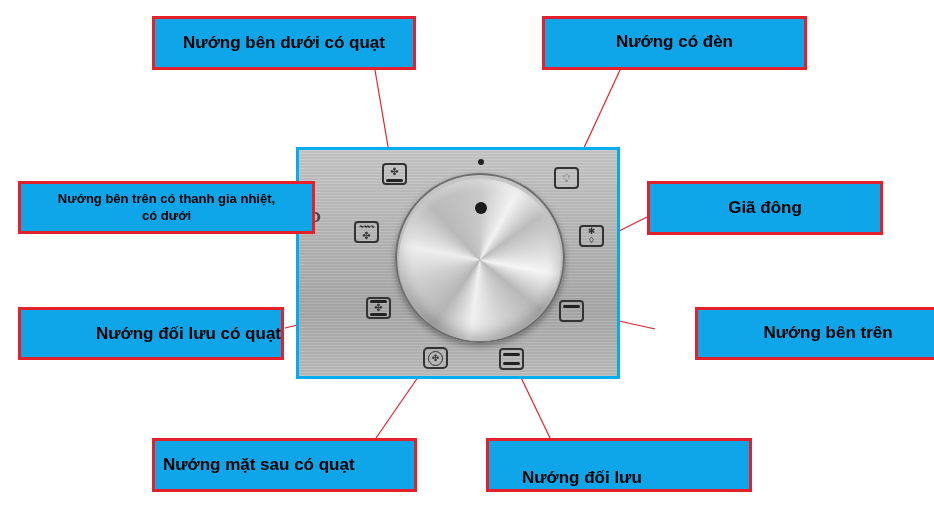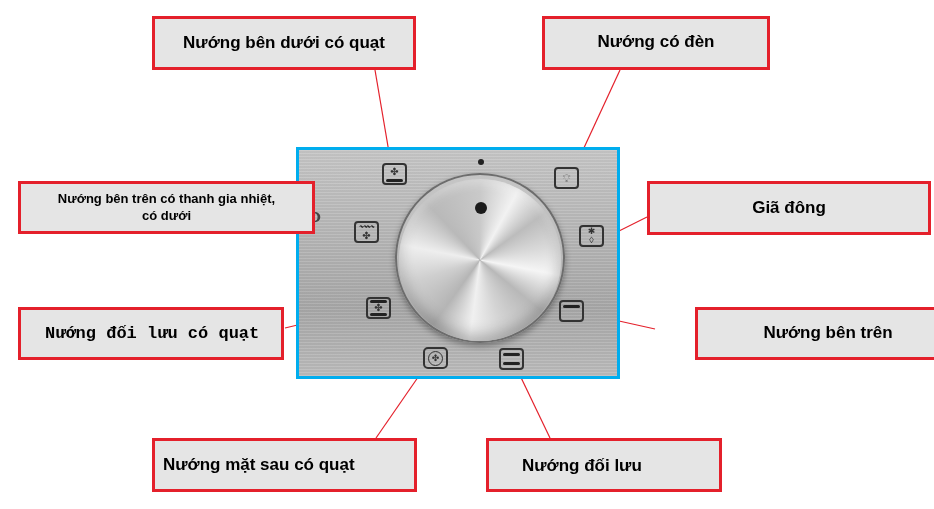--- a/index.html
+++ b/index.html
@@ -3,21 +3,21 @@
   <meta charset="utf-8">
   <style>
     html, body { margin: 0; padding: 0; }
     body {
       width: 934px; height: 509px; position: relative; overflow: hidden;
       background: #ffffff;
       font-family: "Liberation Sans", sans-serif;
     }
     .label {
       position: absolute; box-sizing: border-box;
-      background: #e5e5e5; border: 3px solid #e4202b;
+      background: #0ea5e9; border: 3px solid #e4202b;
       color: #000; font-weight: bold; font-size: 17px;
       display: flex; align-items: center; justify-content: center;
       text-align: center; line-height: 1.25;
     }
     .label.small { font-size: 13px; }
     .panel {
       position: absolute; left: 296px; top: 147px; width: 324px; height: 232px;
       box-sizing: border-box; border: 3px solid #00adee;
       background: linear-gradient(180deg, #c8c8c8 0%, #b9b9b9 35%, #a9a9a9 70%, #bdbdbd 100%);
       overflow: hidden;
@@ -111,34 +111,34 @@
   </div>
   <div class="sym" style="left:280px; top:75px;">
     <span style="font-size:9px;">✱</span>
       <span style="font-size:9px;">◊</span>
   </div>
 </div>
 
 <div class="label" style="left:152px; top:16px; width:264px; height:54px;">
   <span>Nướng bên dưới có quạt</span>
 </div>
-<div class="label" style="left:542px; top:16px; width:228px; height:54px; align-items:flex-start; padding-top:12px;">
+<div class="label" style="left:542px; top:16px; width:265px; height:54px; align-items:flex-start; padding-top:12px;">
   <span>Nướng có đèn</span>
 </div>
 <div class="label small" style="left:18px; top:181px; width:297px; height:53px; flex-direction:column;">
   <span>Nướng bên trên có thanh gia nhiệt,</span>
   <span>có dưới</span>
 </div>
-<div class="label" style="left:647px; top:181px; width:284px; height:54px; align-items:flex-start; padding-top:13px;">
+<div class="label" style="left:647px; top:181px; width:236px; height:54px; align-items:flex-start; padding-top:13px;">
   <span>Giã đông</span>
 </div>
-<div class="label" style="left:18px; top:307px; width:266px; height:53px; justify-content:flex-start; padding-left:24px;font-family:Liberation Mono, monospace;">
+<div class="label" style="left:18px; top:307px; width:266px; height:53px; justify-content:flex-end; padding-left:24px;">
   <span>Nướng đối lưu có quạt</span>
 </div>
 <div class="label" style="left:655px; top:307px; width:266px; height:53px; align-items:flex-start; padding-top:12px;margin-left:40px;">
   <span>Nướng bên trên</span>
 </div>
 <div class="label" style="left:152px; top:438px; width:265px; height:54px; justify-content:flex-start; padding-left:8px;">
   <span>Nướng mặt sau có quạt</span>
 </div>
-<div class="label" style="left:486px; top:438px; width:236px; height:54px; justify-content:flex-start; padding-left:33px; align-items:flex-start; padding-top:14px;">
+<div class="label" style="left:486px; top:438px; width:266px; height:54px; justify-content:flex-start; padding-left:33px; align-items:flex-start; padding-top:26px;">
   <span>Nướng đối lưu</span>
 </div>
 
 </body></html>

